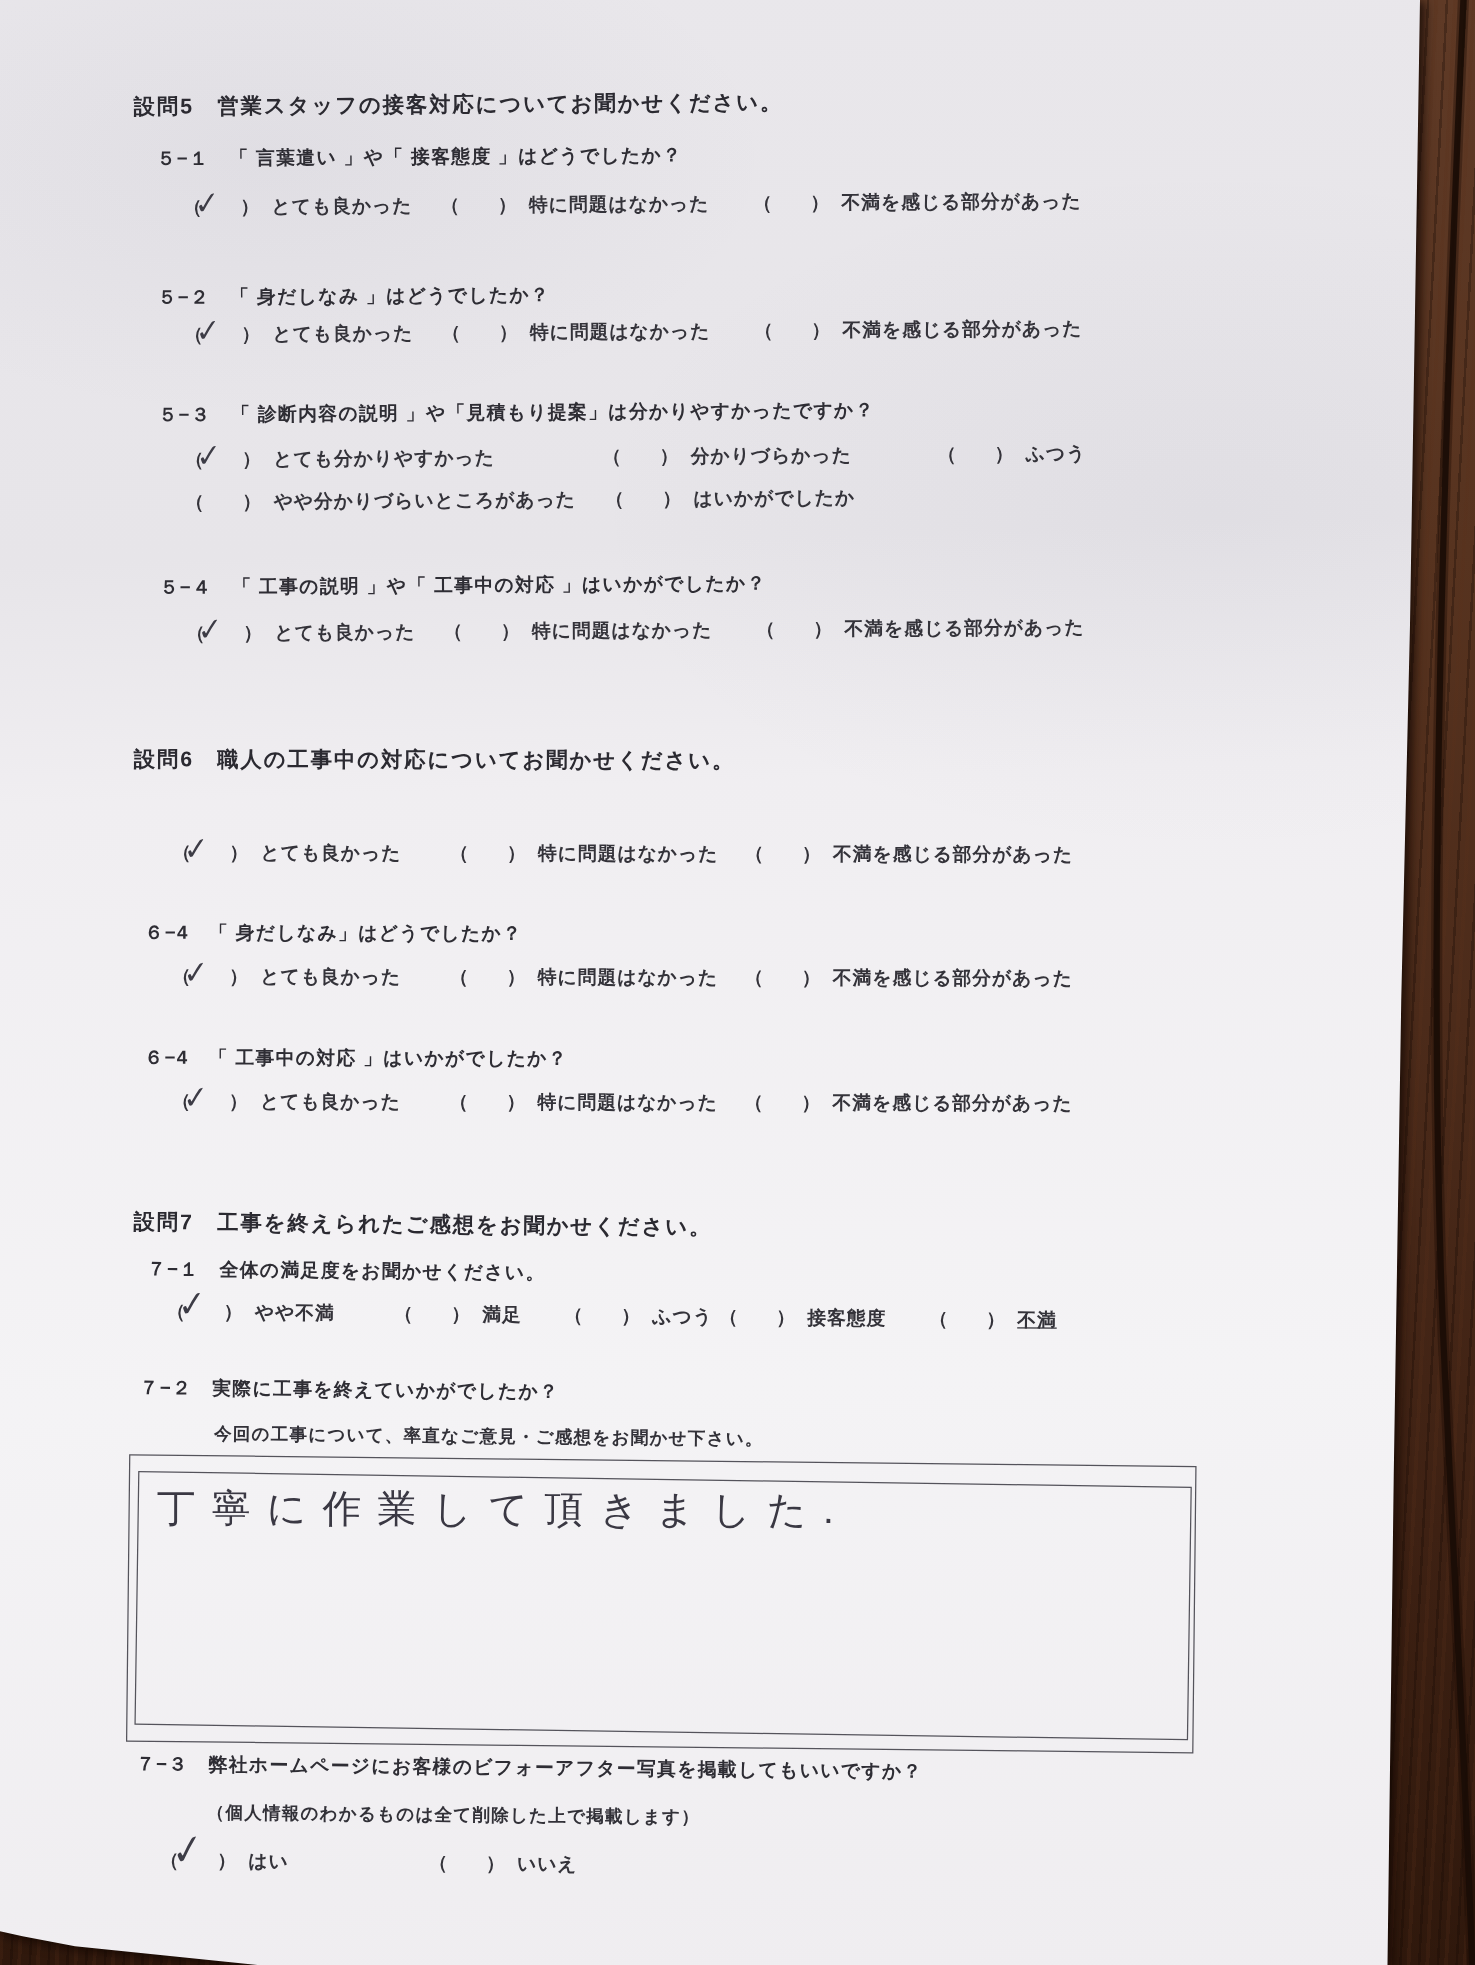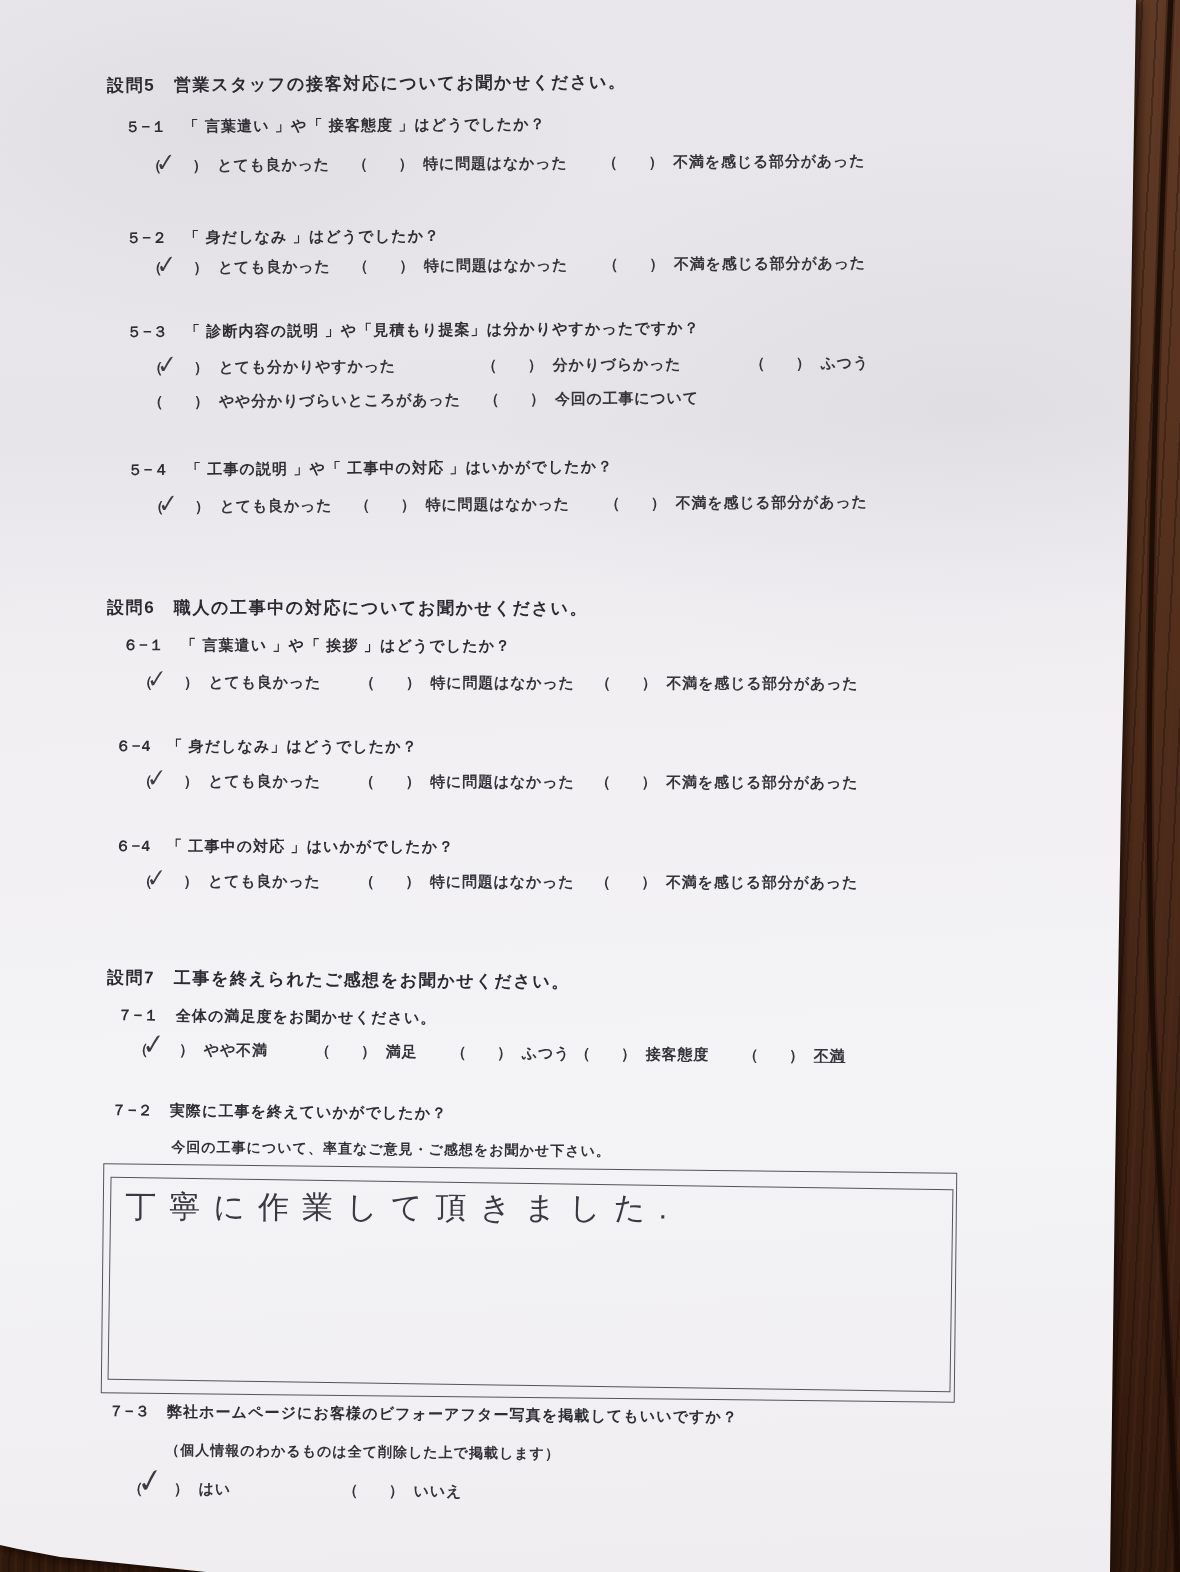--- a/index.html
+++ b/index.html
@@ -80,35 +80,34 @@
           </div>
 
       <div class="qlabel" style="left:125px;top:323px">５−３　「 診断内容の説明 」や「見積もり提案」は分かりやすかったですか？</div>
       <div class="optrow" style="top:359px">
             <span class="opt" style="left: 146px;"><span class="po">（</span><span class="pc">）</span><span class="olb">とても分かりやすかった</span><span class="ck">✓</span></span>
             <span class="opt" style="left: 480px;"><span class="po">（</span><span class="pc">）</span><span class="olb">分かりづらかった</span></span>
             <span class="opt" style="left: 748px;"><span class="po">（</span><span class="pc">）</span><span class="olb">ふつう</span></span>
           </div>
       <div class="optrow" style="top:393px">
             <span class="opt" style="left: 146px;"><span class="po">（</span><span class="pc">）</span><span class="olb">やや分かりづらいところがあった</span></span>
-            <span class="opt" style="left: 482px;"><span class="po">（</span><span class="pc">）</span><span class="olb">今回の工事について</span></span>
+            <span class="opt" style="left: 482px;"><span class="po">（</span><span class="pc">）</span><span class="olb">はいかがでしたか</span></span>
           </div>
 
       <div class="qlabel" style="left:125px;top:461px">５−４　「 工事の説明 」や「 工事中の対応 」はいかがでしたか？</div>
       <div class="optrow" style="top:498px">
             <span class="opt" style="left: 146px;"><span class="po">（</span><span class="pc">）</span><span class="olb">とても良かった</span><span class="ck">✓</span></span>
             <span class="opt" style="left: 352px;"><span class="po">（</span><span class="pc">）</span><span class="olb">特に問題はなかった</span></span>
             <span class="opt" style="left: 602px;"><span class="po">（</span><span class="pc">）</span><span class="olb">不満を感じる部分があった</span></span>
           </div>
     </div>
 
     <div class="sec sec6">
       <div class="qtitle" style="left:107px;top:596px">設問6　職人の工事中の対応についてお聞かせください。</div>
 
-      <div class="qlabel" style="left:123px;top:636px">６−１　「 言葉遣い 」や「 挨拶 」はどうでしたか？</div>
       <div class="optrow" style="top:673px">
             <span class="opt" style="left: 138px;"><span class="po">（</span><span class="pc">）</span><span class="olb">とても良かった</span><span class="ck">✓</span></span>
             <span class="opt" style="left: 360px;"><span class="po">（</span><span class="pc">）</span><span class="olb">特に問題はなかった</span></span>
             <span class="opt" style="left: 596px;"><span class="po">（</span><span class="pc">）</span><span class="olb">不満を感じる部分があった</span></span>
           </div>
 
       <div class="qlabel" style="left:116px;top:737px">６−4　「 身だしなみ」はどうでしたか？</div>
       <div class="optrow" style="top:772px">
             <span class="opt" style="left: 138px;"><span class="po">（</span><span class="pc">）</span><span class="olb">とても良かった</span><span class="ck">✓</span></span>
             <span class="opt" style="left: 360px;"><span class="po">（</span><span class="pc">）</span><span class="olb">特に問題はなかった</span></span>

